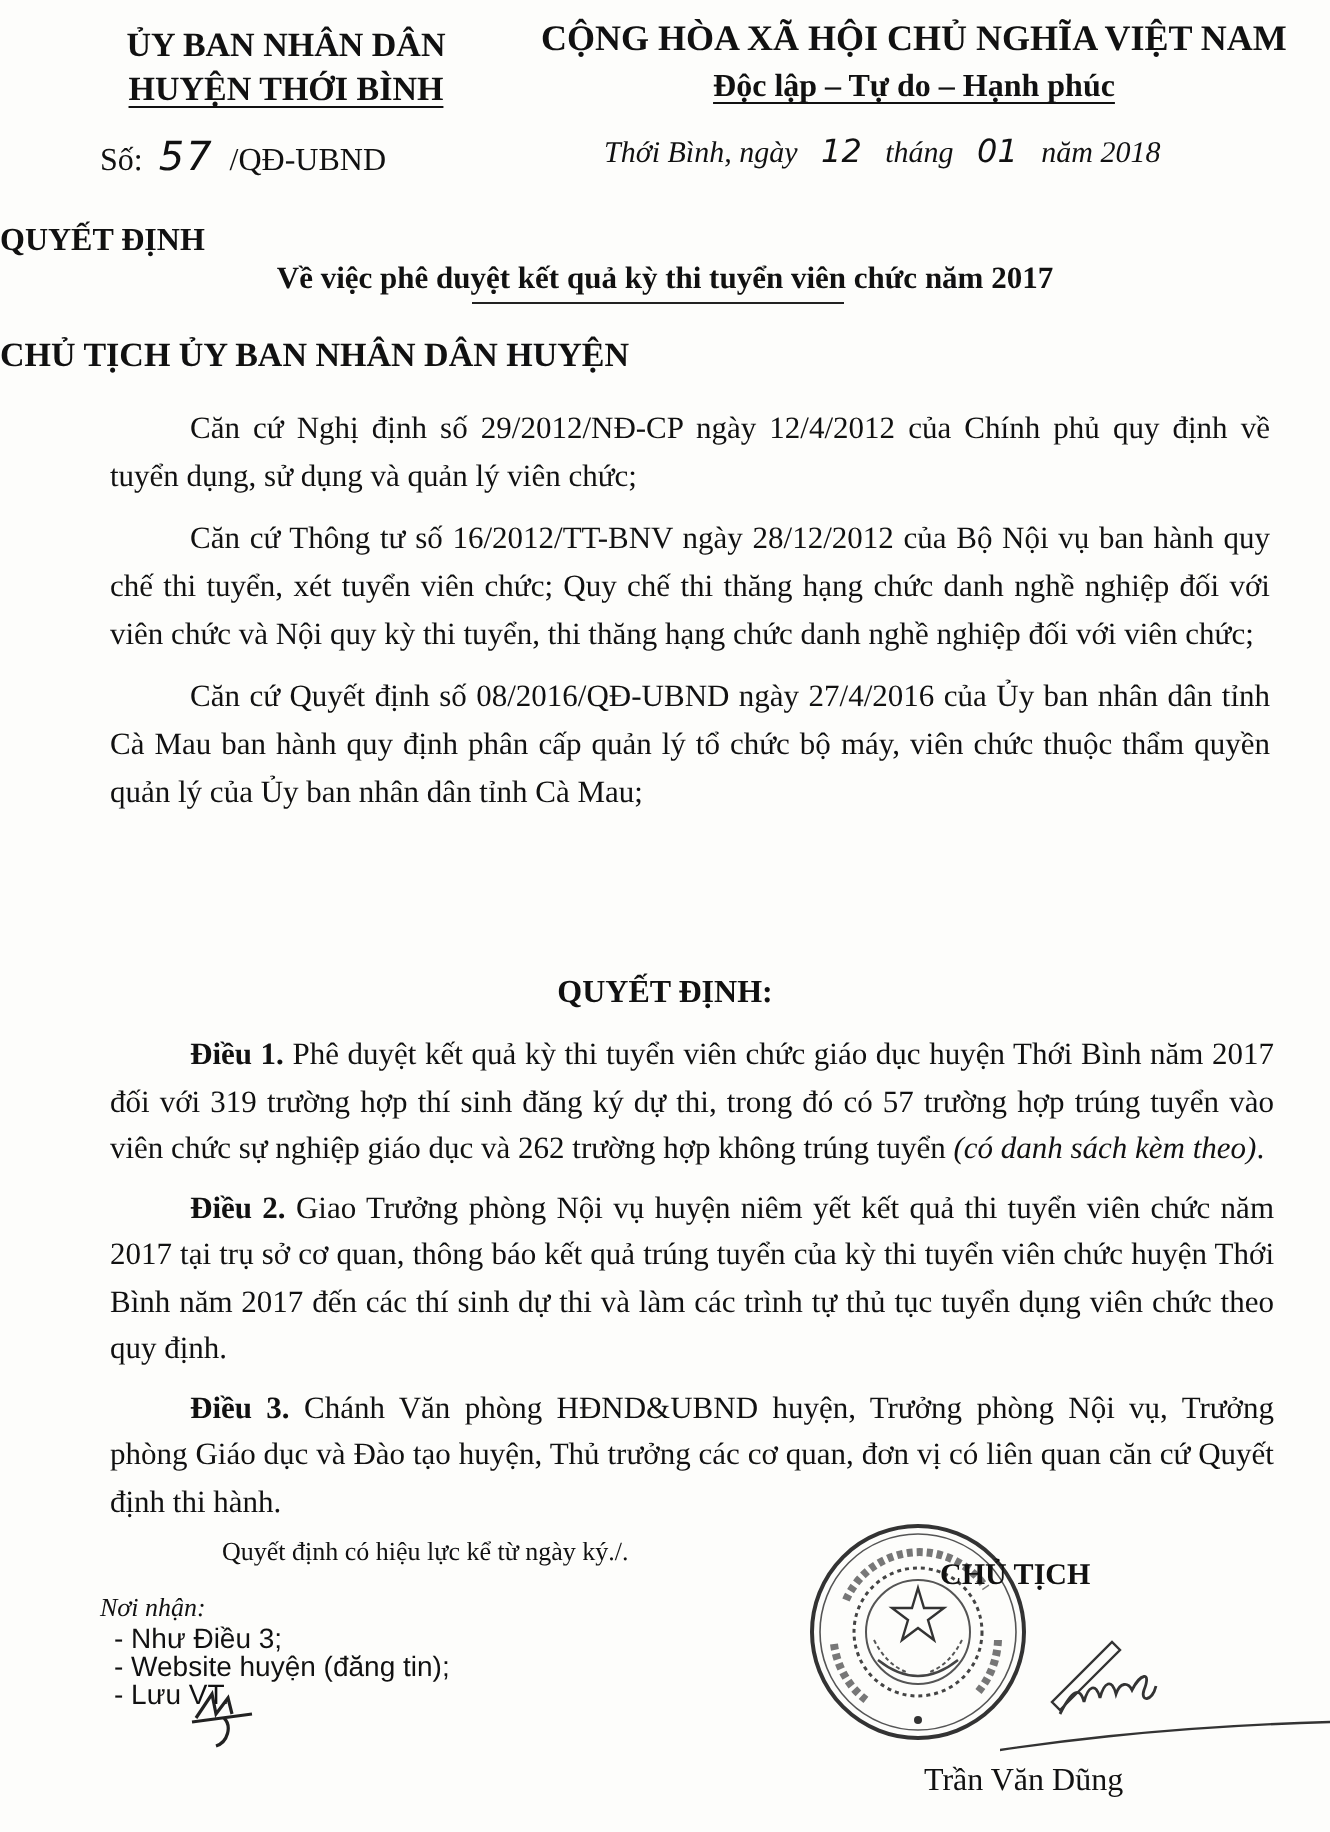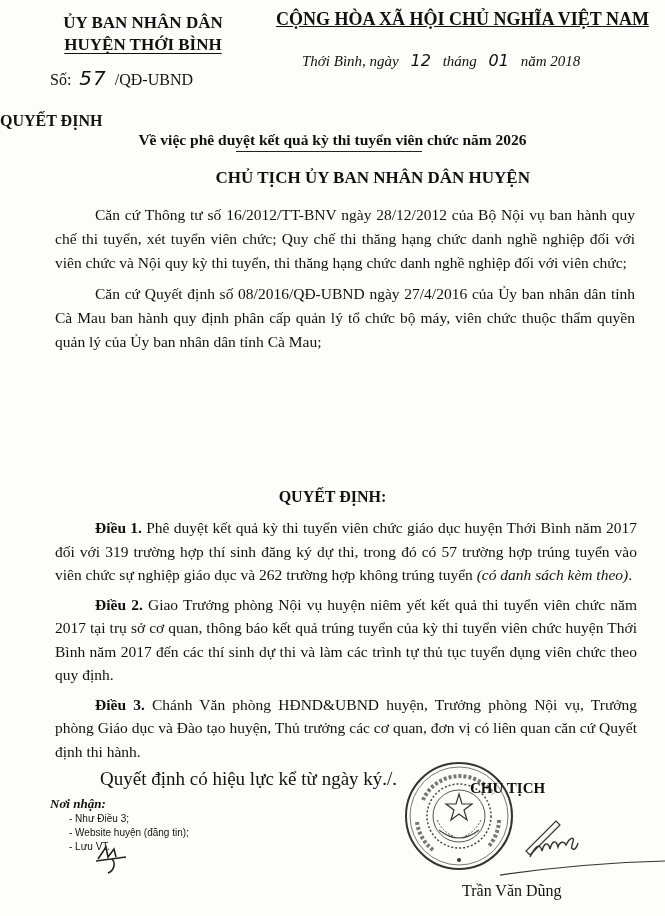--- a/index.html
+++ b/index.html
@@ -4,78 +4,80 @@
 <style>
   html, body { margin: 0; padding: 0; background: #ffffff; }
   body {
     width: 665px; height: 916px; position: relative; overflow: hidden;
     font-family: "Liberation Serif", "DejaVu Serif", serif; color: #111;
     background: #fdfdfb;
   }
   .abs { position: absolute; }
   .hdr-left { left: 48px; top: 12px; width: 190px; text-align: center; font-weight: bold; font-size: 17px; line-height: 22px; }
   .hdr-left .ul { text-decoration: underline; text-underline-offset: 3px; }
-  .hdr-right { left: 276px; top: 8px; width: 390px; text-align: left; font-weight: bold; font-size: 18px; line-height: 23px; text-decoration: underline; }
+  .hdr-right { left: 262px; top: 8px; width: 390px; text-align: center; font-weight: bold; font-size: 18px; line-height: 23px; }
   .hdr-right .motto { font-size: 16px; text-decoration: underline; text-underline-offset: 3px; }
   .so { left: 50px; top: 66px; font-size: 16px; }
   .so .num { font-family: "DejaVu Sans", sans-serif; font-style: italic; font-size: 20px; letter-spacing: 1px; margin: 0 4px; }
-  .dateline { left: 302px; top: 51px; font-style: italic; font-size: 15px; }
+  .dateline { left: 302px; top: 66px; font-style: italic; font-size: 15px; }
   .dateline .hw { font-family: "DejaVu Sans", sans-serif; font-style: italic; font-size: 16px; margin: 0 8px; }
   .title { left: 0; width: 665px; top: 112px; text-align: left; font-weight: bold; font-size: 16px; }
   .subtitle { left: 0; width: 665px; top: 131px; text-align: center; font-weight: bold; font-size: 15.5px; }
-  .chairtitle { left: 0; width: 530px; top: 168px; text-align: right; font-weight: bold; font-size: 17px; }
+  .chairtitle { left: 0; width: 530px; top: 168px; text-align: left; font-weight: bold; font-size: 17px; }
   .body { left: 55px; width: 580px; font-size: 15.5px; line-height: 24px; text-align: justify; }
   .body p { margin: 0 0 7px 0; text-indent: 40px; }
   .decide { left: 0; width: 665px; top: 488px; text-align: center; font-weight: bold; font-size: 16px; }
   .art { left: 55px; width: 582px; top: 516px; font-size: 15.5px; line-height: 23.5px; text-align: justify; }
   .art p { margin: 0 0 6px 0; text-indent: 40px; }
   .art b { font-weight: bold; }
   .art i { font-style: italic; }
-  .effective { left: 100px; top: 768px; font-size: 19px; }
+  .effective { left: 111px; top: 768px; font-size: 13px; }
   .recipients { left: 50px; top: 796px; font-family: "Liberation Sans", sans-serif; }
-  .recipients .lbl { font-family: "Liberation Serif", serif; font-weight: bold; font-style: italic; font-size: 13px; }
-  .recipients .item { font-size: 10px; line-height: 14px; margin-left: 19px; }
+  .recipients .lbl { font-family: "Liberation Serif", serif; font-weight: normal; font-style: italic; font-size: 13px; }
+  .recipients .item { font-size: 14px; line-height: 14px; margin-left: 7px; }
   .initial { left: 94px; top: 845px; }
   .sign-title { left: 470px; top: 780px; font-weight: bold; font-size: 15px; z-index: 3; }
   .sign-name { left: 462px; top: 882px; font-size: 16px; z-index: 3; }
   .stamp { left: 403px; top: 760px; width: 112px; height: 112px; z-index: 2; }
   .signature { left: 500px; top: 785px; width: 165px; height: 110px; z-index: 2; }
 </style>
 </head>
 <body>
 
 <div class="abs hdr-left">
   <div>ỦY BAN NHÂN DÂN</div>
   <div><span class="ul">HUYỆN THỚI BÌNH</span></div>
 </div>
 
 <div class="abs hdr-right">
   <div>CỘNG HÒA XÃ HỘI CHỦ NGHĨA VIỆT NAM</div>
+  <div><span class="motto">Độc lập – Tự do – Hạnh phúc</span></div>
 </div>
 
 <div class="abs so">
   <span>Số:</span>
   <span class="num">57</span>
   <span>/QĐ-UBND</span>
 </div>
 
 <div class="abs dateline">
   <span>Thới Bình, ngày</span>
   <span class="hw">12</span>
   <span>tháng</span>
   <span class="hw">01</span>
   <span>năm 2018</span>
 </div>
 
 <div class="abs title">QUYẾT ĐỊNH</div>
-<div class="abs subtitle">Về việc phê duyệt kết quả kỳ thi tuyển viên chức năm 2026</div>
+<div class="abs subtitle">Về việc phê duyệt kết quả kỳ thi tuyển viên chức năm 2017</div>
 <div class="abs" style="left:236px; top:151px; width:186px; height:1px; background:#222;"></div>
 <div class="abs chairtitle">CHỦ TỊCH ỦY BAN NHÂN DÂN HUYỆN</div>
 
 <div class="abs body" style="top:203px;">
+  <p>Căn cứ Nghị định số 29/2012/NĐ-CP ngày 12/4/2012 của Chính phủ quy định về tuyển dụng, sử dụng và quản lý viên chức;</p>
   <p>Căn cứ Thông tư số 16/2012/TT-BNV ngày 28/12/2012 của Bộ Nội vụ ban hành quy chế thi tuyển, xét tuyển viên chức; Quy chế thi thăng hạng chức danh nghề nghiệp đối với viên chức và Nội quy kỳ thi tuyển, thi thăng hạng chức danh nghề nghiệp đối với viên chức;</p>
   <p>Căn cứ Quyết định số 08/2016/QĐ-UBND ngày 27/4/2016 của Ủy ban nhân dân tỉnh Cà Mau ban hành quy định phân cấp quản lý tổ chức bộ máy, viên chức thuộc thẩm quyền quản lý của Ủy ban nhân dân tỉnh Cà Mau;</p>
 </div>
 
 <div class="abs decide">QUYẾT ĐỊNH:</div>
 
 <div class="abs art">
   <p>
     <b>Điều 1.</b><span> Phê duyệt kết quả kỳ thi tuyển viên chức giáo dục huyện Thới Bình năm 2017 đối với 319 trường hợp thí sinh đăng ký dự thi, trong đó có 57 trường hợp trúng tuyển vào viên chức sự nghiệp giáo dục và 262 trường hợp không trúng tuyển </span><i>(có danh sách kèm theo)</i><span>.</span>
   </p>

